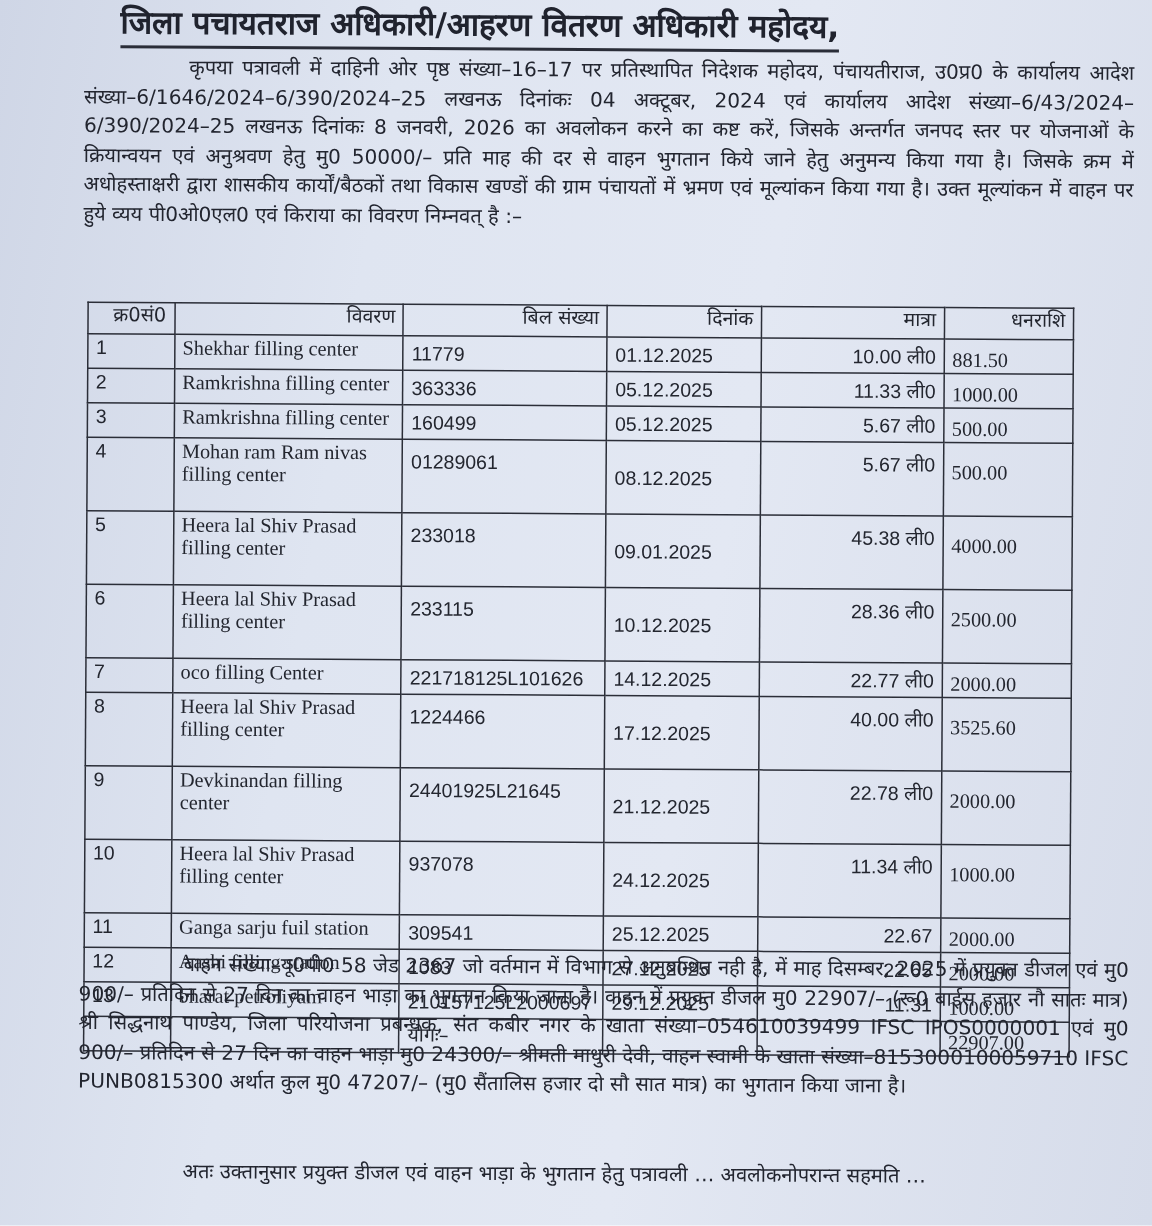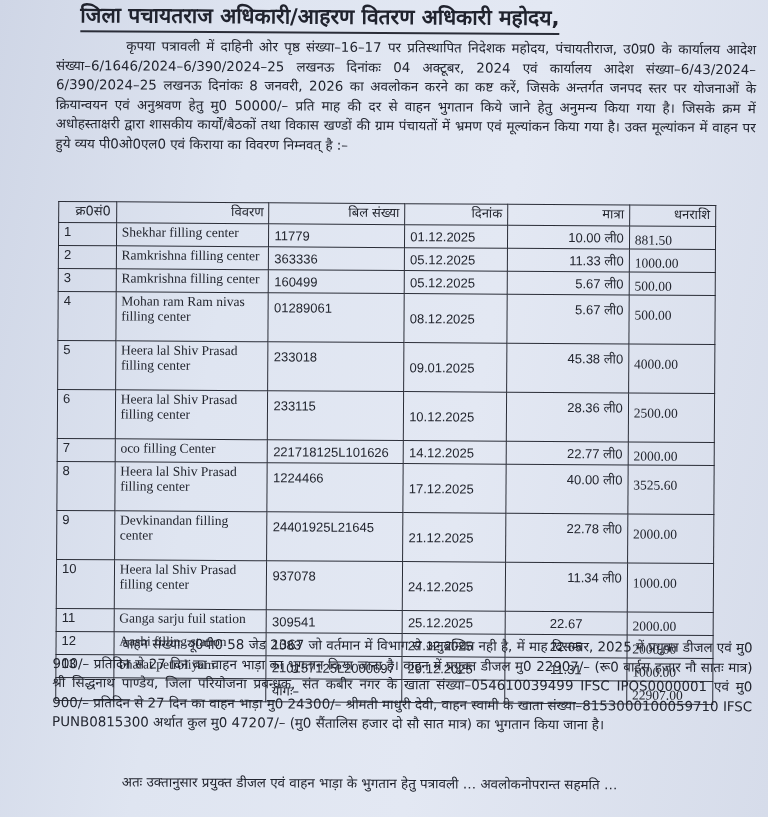--- a/index.html
+++ b/index.html
@@ -41,21 +41,21 @@
     th, td {
       border: 1.5px solid #2b2e38; padding: 1px 5px; vertical-align: top;
       line-height: 15px;
     }
     th { font-weight: normal; text-align: right; font-family: "DejaVu Sans", sans-serif; font-size: 13px; height: 18px; }
     td.sn { width: 48px; }
     td.desc { width: 150px; font-family: "Liberation Serif", serif; font-size: 13.5px; }
     td.bill { width: 125px; padding-top: 7px; }
     td.date { width: 95px; padding-top: 17px; }
     td.qty { width: 120px; padding-top: 7px; text-align: right; }
-    td.qty.plain { text-align: center; }
+    td.qty.plain { text-align: right; }
     td.amt { width: 78px; text-align: left; padding-top: 12px; font-family: "Liberation Serif", serif; font-size: 13.5px; }
     tr.two td { height: 30px; }
     tr.one td { height: 15px; }
     tr.one td.bill, tr.one td.date, tr.one td.qty { padding-top: 4px; }
     tr.one td.amt { padding-top: 6px; }
     td.total-label { font-family: "DejaVu Sans", sans-serif; margin-top: 40px; }
     .p2 { top: 636px; }
     .p3 { top: 774px; }
   </style>
 </head>

